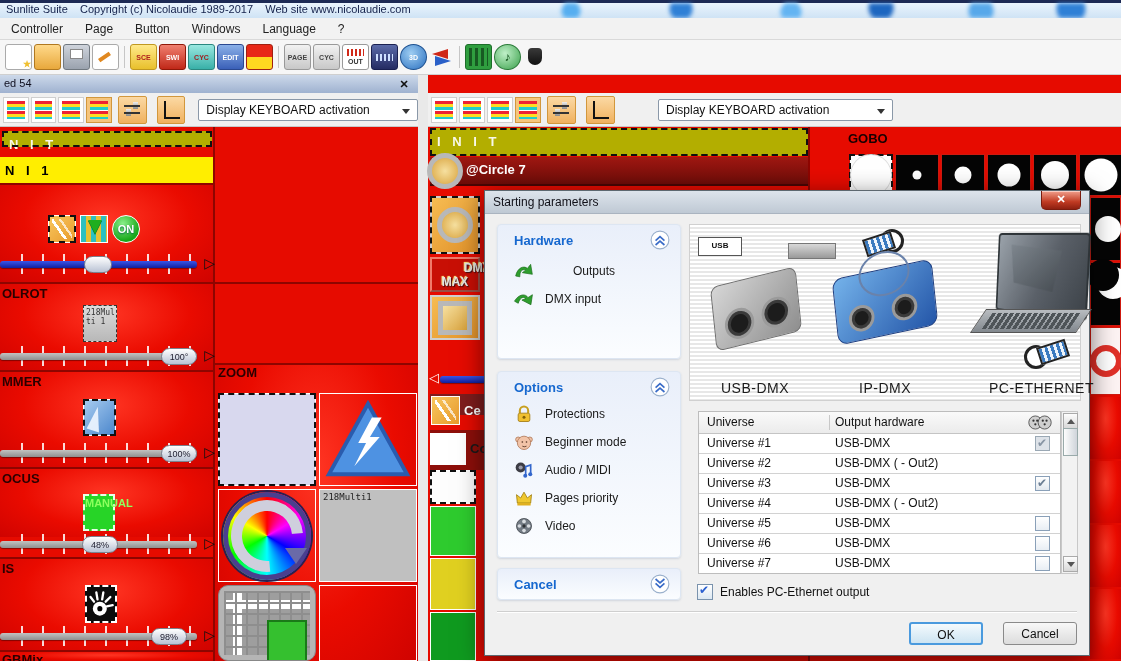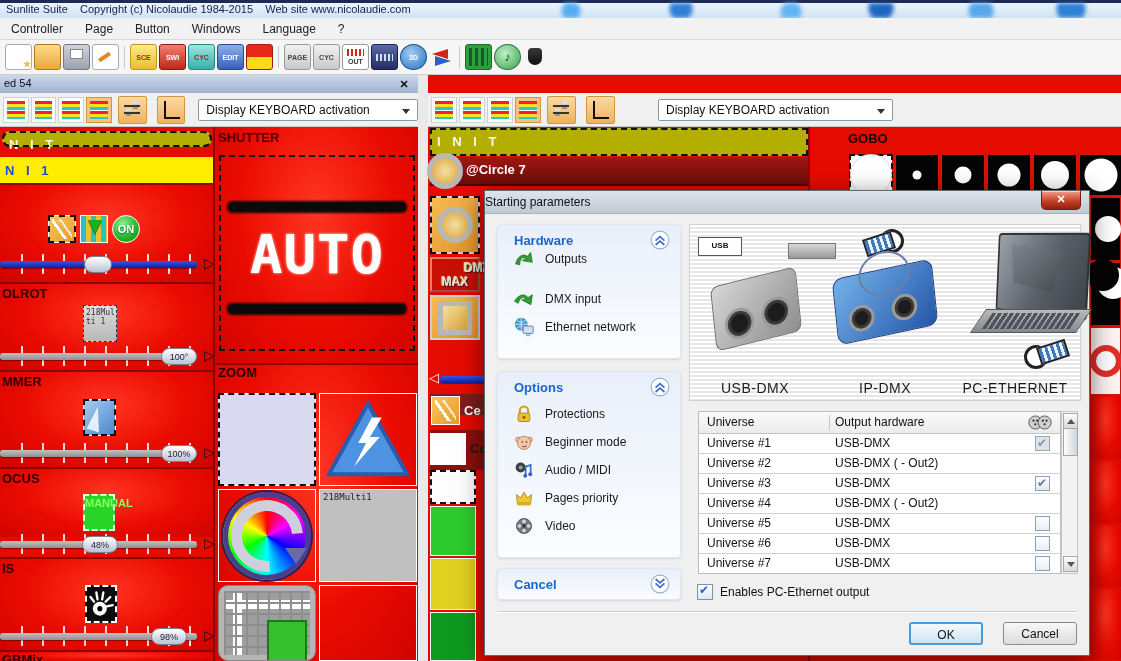--- a/index.html
+++ b/index.html
@@ -94,21 +94,21 @@
   .combo::after{content:"";position:absolute;right:7px;top:9px;border-top:5px solid #333;
     border-left:4px solid transparent;border-right:4px solid transparent;}
 
   
   .redpanel{position:absolute;background:radial-gradient(ellipse at 50% 35%,#ff3523 0%,#ea0b00 55%,#cf0300 100%);}
   .sec-label{position:absolute;font-size:13px;font-weight:bold;color:#2b0000;}
   .divh{position:absolute;height:2px;background:#8e0500;left:0;right:0;}
   .divv{position:absolute;width:2px;background:#8e0500;}
   .olive-bar{position:absolute;background:#b3ae00;border:2px dashed #1a1a00;color:#f8f8e8;
     font-weight:bold;font-size:13px;letter-spacing:4px;line-height:24px;padding-left:5px;box-sizing:border-box;}
-  .yellow-bar{position:absolute;background:#ffee00;color:#1d4ed8;font-weight:bold;font-size:13px;
+  .yellow-bar{position:absolute;background:#ffee00;color:#000000;font-weight:bold;font-size:13px;
     letter-spacing:4px;line-height:28px;padding-left:5px;box-sizing:border-box;border-bottom:2px solid #8e0500;}
   .hslider{position:absolute;height:22px;}
   .hslider .ticks{position:absolute;left:2px;right:16px;top:1px;bottom:1px;
     background:repeating-linear-gradient(90deg,transparent 0 19px,rgba(255,255,255,.85) 19px 21px);}
   .hslider .track{position:absolute;left:0;right:16px;top:8px;height:7px;border-radius:3px;
     background:linear-gradient(#c2c2c2,#8f8f8f);box-shadow:0 1px 1px rgba(0,0,0,.4);}
   .hslider.blue .track{background:linear-gradient(#3a55e8,#101f9e);}
   .hslider .handle{position:absolute;top:3px;width:36px;height:17px;border-radius:9px;
     background:linear-gradient(#ffffff,#b9c2d4);border:1px solid #7a8290;font-size:9px;color:#223;
     text-align:center;line-height:16px;box-sizing:border-box;}
@@ -178,21 +178,21 @@
     width:26px;height:26px;border-radius:50%;border:5px solid #b8b8b8;background:radial-gradient(#f6e0a0,#d8a23c);}
   .fix-square::after{content:"";position:absolute;left:50%;top:50%;transform:translate(-50%,-50%);
     width:24px;height:24px;border:5px solid #b8b8b8;background:linear-gradient(135deg,#f6e0a0,#d8a23c);}
   .swatch{position:absolute;border:1px solid #fff;box-sizing:border-box;}
 
   
   .dialog{position:absolute;left:484px;top:190px;width:606px;height:466px;background:#f0f0f0;
     border:1px solid #5d6870;box-shadow:0 6px 24px rgba(0,0,0,.55);box-sizing:border-box;}
   .dlg-title{position:absolute;left:0;top:0;right:0;height:23px;
     background:linear-gradient(#dde4ec,#bfc9d4);border-bottom:1px solid #aab4c0;
-    font-size:12px;color:#101018;line-height:22px;padding-left:0;box-sizing:border-box;}
+    font-size:12px;color:#101018;line-height:22px;padding-left:8px;box-sizing:border-box;}
   .dlg-close{position:absolute;right:8px;top:0px;width:38px;height:18px;
     background:linear-gradient(#f2a08c,#c03a22 60%,#8e2010);border:1px solid #7a1c0e;border-top:none;
     border-radius:0 0 5px 5px;color:#fff;font-weight:bold;font-size:11px;text-align:center;line-height:17px;
     box-shadow:inset 0 1px 0 rgba(255,255,255,.5);}
   .navbox{position:absolute;left:12px;width:182px;background:linear-gradient(#e9effa,#fbfdff);
     border:1px solid #dde6f2;border-radius:4px;box-shadow:0 1px 2px rgba(120,140,170,.25);}
   .navhead{position:absolute;left:16px;top:8px;font-size:13px;font-weight:bold;color:#1668cf;}
   .chev{position:absolute;right:10px;top:5px;width:20px;height:20px;}
   .navitem{position:absolute;left:14px;height:24px;display:flex;align-items:center;font-size:12px;color:#1a1a1a;}
   .navitem .nicon{width:24px;height:22px;margin-right:9px;display:flex;align-items:center;justify-content:center;}
@@ -262,21 +262,21 @@
   .btn-ok{left:424px;background:linear-gradient(#f4fafd,#cde4f2);border:2px solid #4a9ade;}
   .btn-cancel{left:518px;background:linear-gradient(#f8f8f8,#dcdcdc);border:1px solid #8a8a8a;}
 </style>
 </head>
 <body>
 
 <div class="screen">
 
   <div class="app-titlebar">
     <div class="blobs"></div>
-    <div class="app-title-text">Sunlite Suite    Copyright (c) Nicolaudie 1984-2015    Web site www.nicolaudie.com</div>
+    <div class="app-title-text">Sunlite Suite    Copyright (c) Nicolaudie 1989-2017    Web site www.nicolaudie.com</div>
   </div>
 
   <div class="menubar">
     <span class="menu-item">Controller</span>
     <span class="menu-item">Page</span>
     <span class="menu-item">Button</span>
     <span class="menu-item">Windows</span>
     <span class="menu-item">Language</span>
     <span class="menu-item">?</span>
   </div>
@@ -320,21 +320,21 @@
       <div class="orange-btn ob-sliders"></div>
       <div class="orange-btn ob-axis"></div>
       <div class="combo" style="width:222px;margin-left:8px;">
         <span>Display KEYBOARD activation</span>
       </div>
     </div>
 
     <div class="abs" style="left:0;top:52px;width:418px;height:534px;background:#e60b00;">
       <div class="divv" style="left:213px;top:0;height:534px;"></div>
 
-      <div class="olive-bar sel-dash" style="left:2px;top:4px;width:210px;height:16px;border-radius:14px;">N I T</div>
+      <div class="olive-bar sel-dash" style="left:2px;top:4px;width:210px;height:16px;">N I T</div>
       <div class="yellow-bar" style="left:0;top:30px;width:213px;height:28px;">N I 1</div>
 
       <div class="redpanel" style="left:0;top:58px;width:213px;height:97px;">
         <div class="tile t-orange t-beam sel-dash" style="left:48px;top:30px;width:28px;height:28px;"></div>
         <div class="tile t-gridarrow" style="left:80px;top:30px;width:28px;height:28px;"></div>
         <div class="tile t-on" style="left:112px;top:30px;width:28px;height:28px;">ON</div>
         <div class="hslider blue" style="left:0;top:68px;width:213px;">
           <div class="ticks"></div>
             <div class="track"></div>
           <div class="handle nolabel" style="left:84px;"></div>
@@ -396,28 +396,20 @@
           <div class="handle" style="left:151px;">98%</div>
           <div class="end-arrow">▷</div>
         </div>
       </div>
       <div class="divh" style="top:523px;"></div>
 
       <div class="redpanel" style="left:0;top:525px;width:213px;height:9px;">
         <div class="sec-label" style="left:2px;top:0px;">GBMix</div>
       </div>
 
-      <div class="redpanel" style="left:215px;top:0px;width:203px;height:236px;">
-        <div class="sec-label" style="left:3px;top:3px;color:#4a0000;">SHUTTER</div>
-        <div class="auto-box" style="left:4px;top:28px;width:196px;height:196px;">
-          <div class="auto-bar" style="top:44px;"></div>
-          <div class="auto-text" style="top:66px;">AUTO</div>
-          <div class="auto-bar" style="top:146px;"></div>
-        </div>
-      </div>
       <div class="divh" style="left:215px;right:0;top:236px;"></div>
 
       <div class="redpanel" style="left:215px;top:238px;width:203px;height:296px;">
         <div class="sec-label" style="left:3px;top:0px;">ZOOM</div>
         <div class="tile sel-dash" style="left:3px;top:28px;width:98px;height:93px;background:#d8d8ee;"></div>
         <div class="tile" style="left:104px;top:28px;width:98px;height:93px;background:transparent;border:1px solid #fff;">
           <svg width="86" height="80" viewBox="0 0 44 40" style="position:absolute;left:5px;top:5px;">
             <polygon points="22,2 42,38 2,38" fill="#4e92e2" stroke="#2a5cae" stroke-width="2"></polygon>
             <polygon points="24,9 17,22 21,22 15,34 28,19 23,19 29,9" fill="#fff"></polygon>
           </svg>
@@ -527,46 +519,35 @@
     </div>
 
     <div class="navbox" style="top:33px;height:133px;">
       <div class="navhead">Hardware</div>
       <div class="chev">
         <svg width="20" height="20" viewBox="0 0 18 18">
             <circle cx="9" cy="9" r="8" fill="#fff" stroke="#9ab0cc"></circle>
             <path d="M5 9.5 l4-3.5 4 3.5 M5 13.5 l4-3.5 4 3.5" stroke="#3a6cc8" fill="none" stroke-width="1.5"></path>
           </svg>
       </div>
-      <div class="navitem" style="top:22px;">
+      <div class="navitem" style="top:34px;gap:28px;">
         <span class="nicon">
           <svg width="22" height="20" viewBox="0 0 24 24">
               <path d="M2 18 C4 8 12 5 16 9 L20 4 L22 16 L10 14 L14 11 C9 9 7 13 7 19 Z" fill="#2e9e2e" stroke="#1c6e1c" stroke-width="0.8"></path>
             </svg>
         </span>
         <span>Outputs</span>
       </div>
       <div class="navitem" style="top:62px;">
         <span class="nicon">
           <svg width="22" height="20" viewBox="0 0 24 24" style="transform:rotate(18deg);">
               <path d="M2 18 C4 8 12 5 16 9 L20 4 L22 16 L10 14 L14 11 C9 9 7 13 7 19 Z" fill="#2e9e2e" stroke="#1c6e1c" stroke-width="0.8"></path>
             </svg>
         </span>
         <span>DMX input</span>
-      </div>
-      <div class="navitem" style="top:90px;">
-        <span class="nicon">
-          <svg width="22" height="22" viewBox="0 0 24 24">
-            <circle cx="9" cy="9" r="7" fill="#3f9ad0"></circle>
-            <path d="M2 9 h14 M9 2 v14 M4 4.5 c3 3 7 3 10 0 M4 13.5 c3 -3 7 -3 10 0" stroke="#cfe8f8" stroke-width="1" fill="none"></path>
-            <rect x="11" y="11" width="11" height="8" rx="1" fill="#cfe0f0" stroke="#5580aa"></rect>
-            <rect x="14" y="20" width="5" height="2" fill="#9ab0c8"></rect>
-          </svg>
-        </span>
-        <span>Ethernet network</span>
       </div>
     </div>
 
     <div class="navbox" style="top:180px;height:185px;">
       <div class="navhead">Options</div>
       <div class="chev">
         <svg width="20" height="20" viewBox="0 0 18 18">
             <circle cx="9" cy="9" r="8" fill="#fff" stroke="#9ab0cc"></circle>
             <path d="M5 9.5 l4-3.5 4 3.5 M5 13.5 l4-3.5 4 3.5" stroke="#3a6cc8" fill="none" stroke-width="1.5"></path>
           </svg>
@@ -662,21 +643,21 @@
         </div>
         <div class="devlabel" style="left:0;">IP-DMX</div>
       </div>
       <div class="abs" style="left:260px;top:0;width:132px;height:177px;">
         <div class="laptop-screen"></div>
         <div class="laptop-base"></div>
         <div class="doodle" style="left:74px;top:116px;">
           <div class="dd-ring" style="right:auto;left:0;top:4px;"></div>
             <div class="dd-body" style="left:14px;top:2px;"></div>
         </div>
-        <div class="devlabel" style="left:0;">PC-ETHERNET</div>
+        <div class="devlabel" style="left:14px;text-align:right;">PC-ETHERNET</div>
       </div>
     </div>
 
     <div class="utable">
       <div class="uhead">
         <span class="h1">Universe</span>
         <span class="hsep"></span>
         <span class="h2">Output hardware</span>
         <span class="abs" style="right:6px;top:2px;">
           <svg width="28" height="17" viewBox="0 0 30 18">

